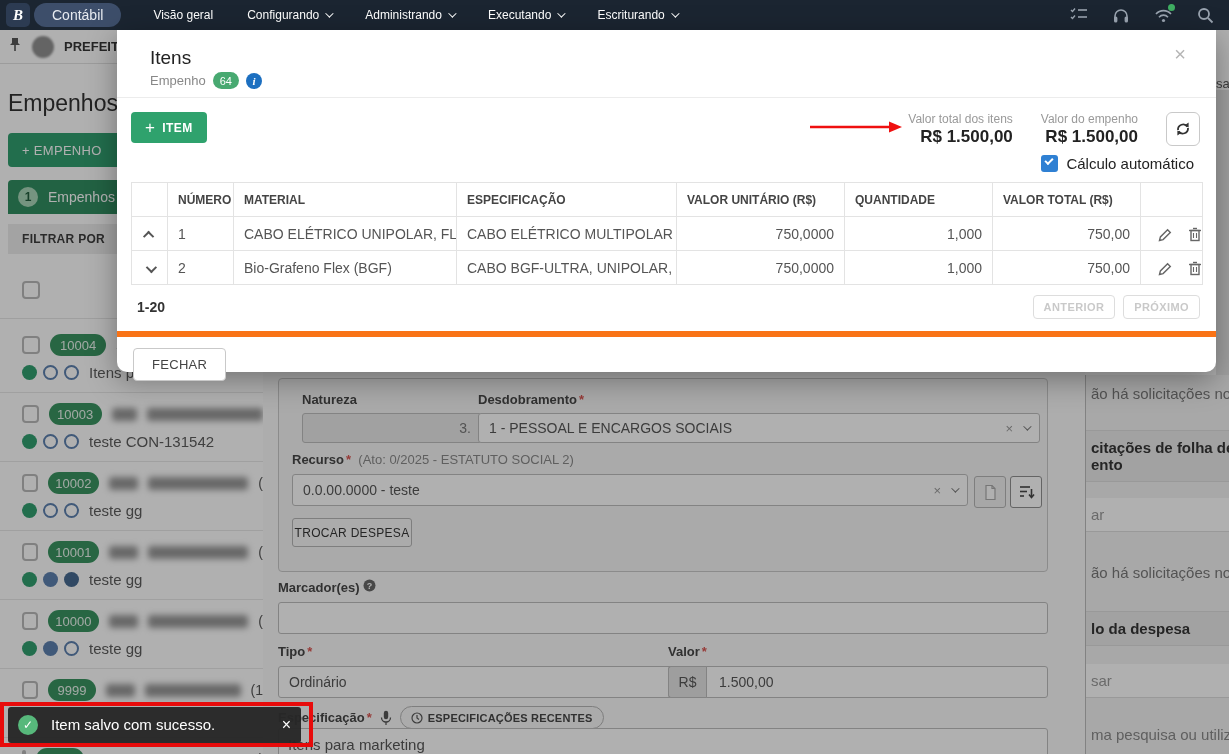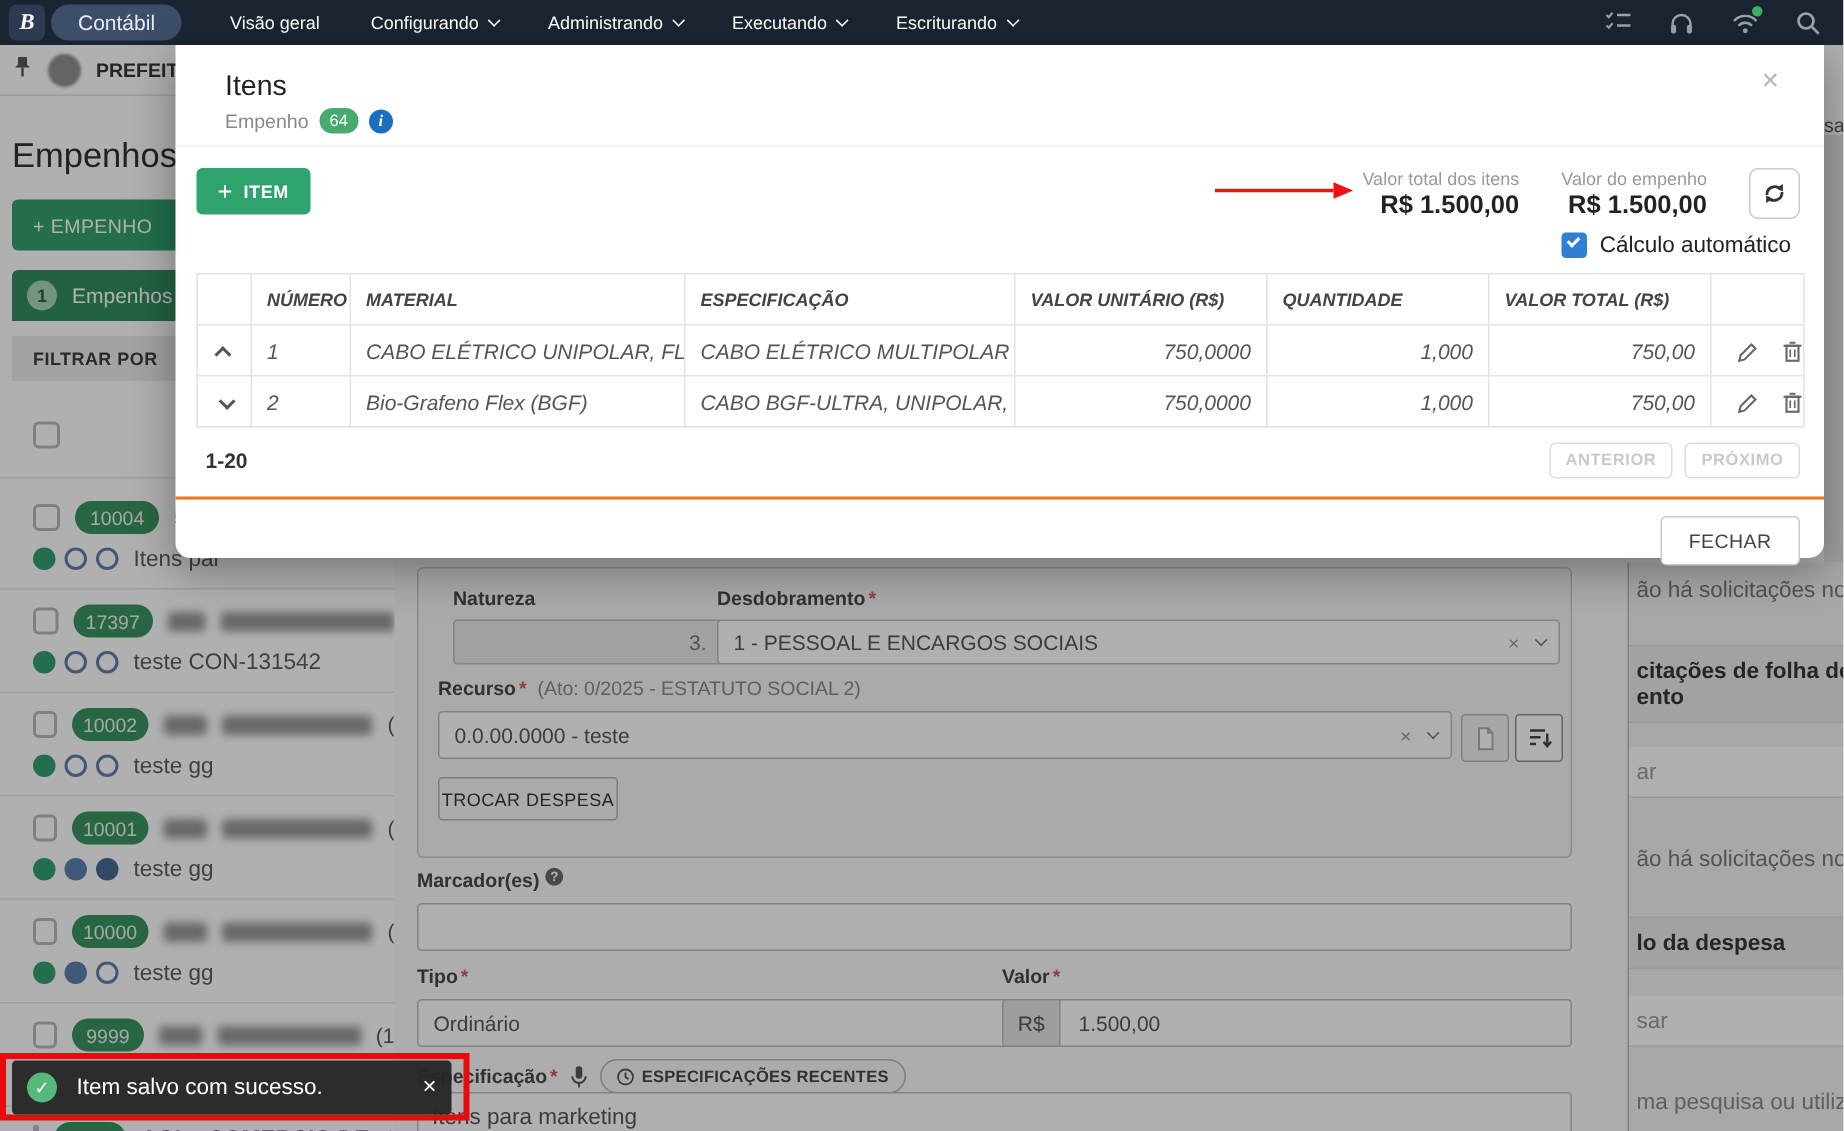--- a/index.html
+++ b/index.html
@@ -94,36 +94,36 @@
   .totals { display:flex; gap:28px; align-items:flex-start; }
   .total { text-align:right; }
   .total .t-lbl { font-size:12px; color:#999; }
   .total .t-val { font-size:17px; font-weight:bold; color:#222; margin-top:1px; }
   .btn-refresh { width:34px; height:34px; border:1px solid #c9c9c9; border-radius:6px; background:#fff; display:flex; align-items:center; justify-content:center; cursor:pointer; }
   .autocalc { display:flex; justify-content:flex-end; align-items:center; gap:8px; padding:6px 22px 8px 0; }
   .cb-blue { width:17px; height:17px; background:#2f80d3; border-radius:3px; position:relative; }
   .cb-blue i { position:absolute; left:4px; top:3px; width:8px; height:5px; border-left:2px solid #fff; border-bottom:2px solid #fff; transform:rotate(-45deg); }
   .ac-lbl { font-size:15px; color:#222; }
   .annot-arrow { position:absolute; left:693px; top:90px; z-index:25; }
-  .m-table-wrap { padding:2px 14px 0;font-style:italic; }
+  .m-table-wrap { padding:2px 14px 0; }
   table.tbl { width:100%; border-collapse:collapse; table-layout:fixed; }
   .tbl th, .tbl td { border:1px solid #e3e3e3; height:34px; padding:0 10px; overflow:hidden; white-space:nowrap; }
   .tbl th { font-size:12px; color:#444; text-align:left; font-weight:bold; }
   .tbl td { font-size:14px; color:#555; }
   .td-num-r { text-align:right; }
   .td-center { text-align:center; }
   .row-chev { display:inline-block; width:8px; height:8px; border-right:2px solid #555; border-bottom:2px solid #555; }
   .chev-up { transform:rotate(-135deg) translateY(-2px); }
   .chev-down { transform:rotate(45deg) translateY(-2px); }
   .act-ic { display:inline-flex; margin:0 6px; cursor:pointer; vertical-align:middle; }
   .m-pag { display:flex; align-items:center; padding:10px 16px 12px; }
   .pag-range { font-size:14px; color:#333; margin-left:4px;font-weight:bold; }
   .pag-btns { margin-left:auto; display:flex; gap:8px; }
   .pag-btn { border:1px solid #ddd; border-radius:4px; background:#fff; color:#c9c9c9; font-size:11px; font-weight:bold; letter-spacing:.4px; padding:5px 10px; font-family:"Liberation Sans",sans-serif; }
-  .m-footer { border-top:2px solid #f97316; display:flex; justify-content:flex-end; padding:11px 16px; }
+  .m-footer { border-top:6px solid #f97316; display:flex; justify-content:flex-start; padding:11px 16px; }
   .btn-fechar { border:1px solid #c9c9c9; border-radius:4px; background:#fff; color:#444; font-size:13px; letter-spacing:.3px; padding:8px 18px; cursor:pointer; font-family:"Liberation Sans",sans-serif; }
 
   
   .toast-annot { position:absolute; left:0; top:702px; width:313px; height:45px; border:4px solid #e80b0b; z-index:40; display:flex; align-items:center; padding-left:4px; }
   .toast { width:293px; height:36px; background:rgba(38,38,38,.96); border-radius:3px; display:flex; align-items:center; padding:0 10px; }
   .toast-check { width:20px; height:20px; border-radius:50%; background:#57b87b; color:#fff; font-size:12px; display:flex; align-items:center; justify-content:center; }
   .toast-msg { color:#fff; font-size:15px; margin-left:13px; }
   .toast-close { margin-left:auto; color:#fff; font-size:16px; cursor:pointer; }
 </style>
 </head>
@@ -231,21 +231,21 @@
             <span class="st-dot d-green"></span>
             <span class="st-dot d-ring"></span>
             <span class="st-dot d-ring"></span>
           <span class="li-sub">Itens par</span>
           </div>
       </div>
 
       <div class="list-item">
         <div class="li-line1">
             <span class="cb"></span>
-          <span class="badge">17397</span>
+          <span class="badge">10003</span>
           <span class="blob" style="width:28px"></span>
             <span class="blob" style="width:128px"></span>
           </div>
         <div class="li-line2">
             <span class="st-dot d-green"></span>
             <span class="st-dot d-ring"></span>
             <span class="st-dot d-ring"></span>
           <span class="li-sub">teste CON-131542</span>
           </div>
       </div>

